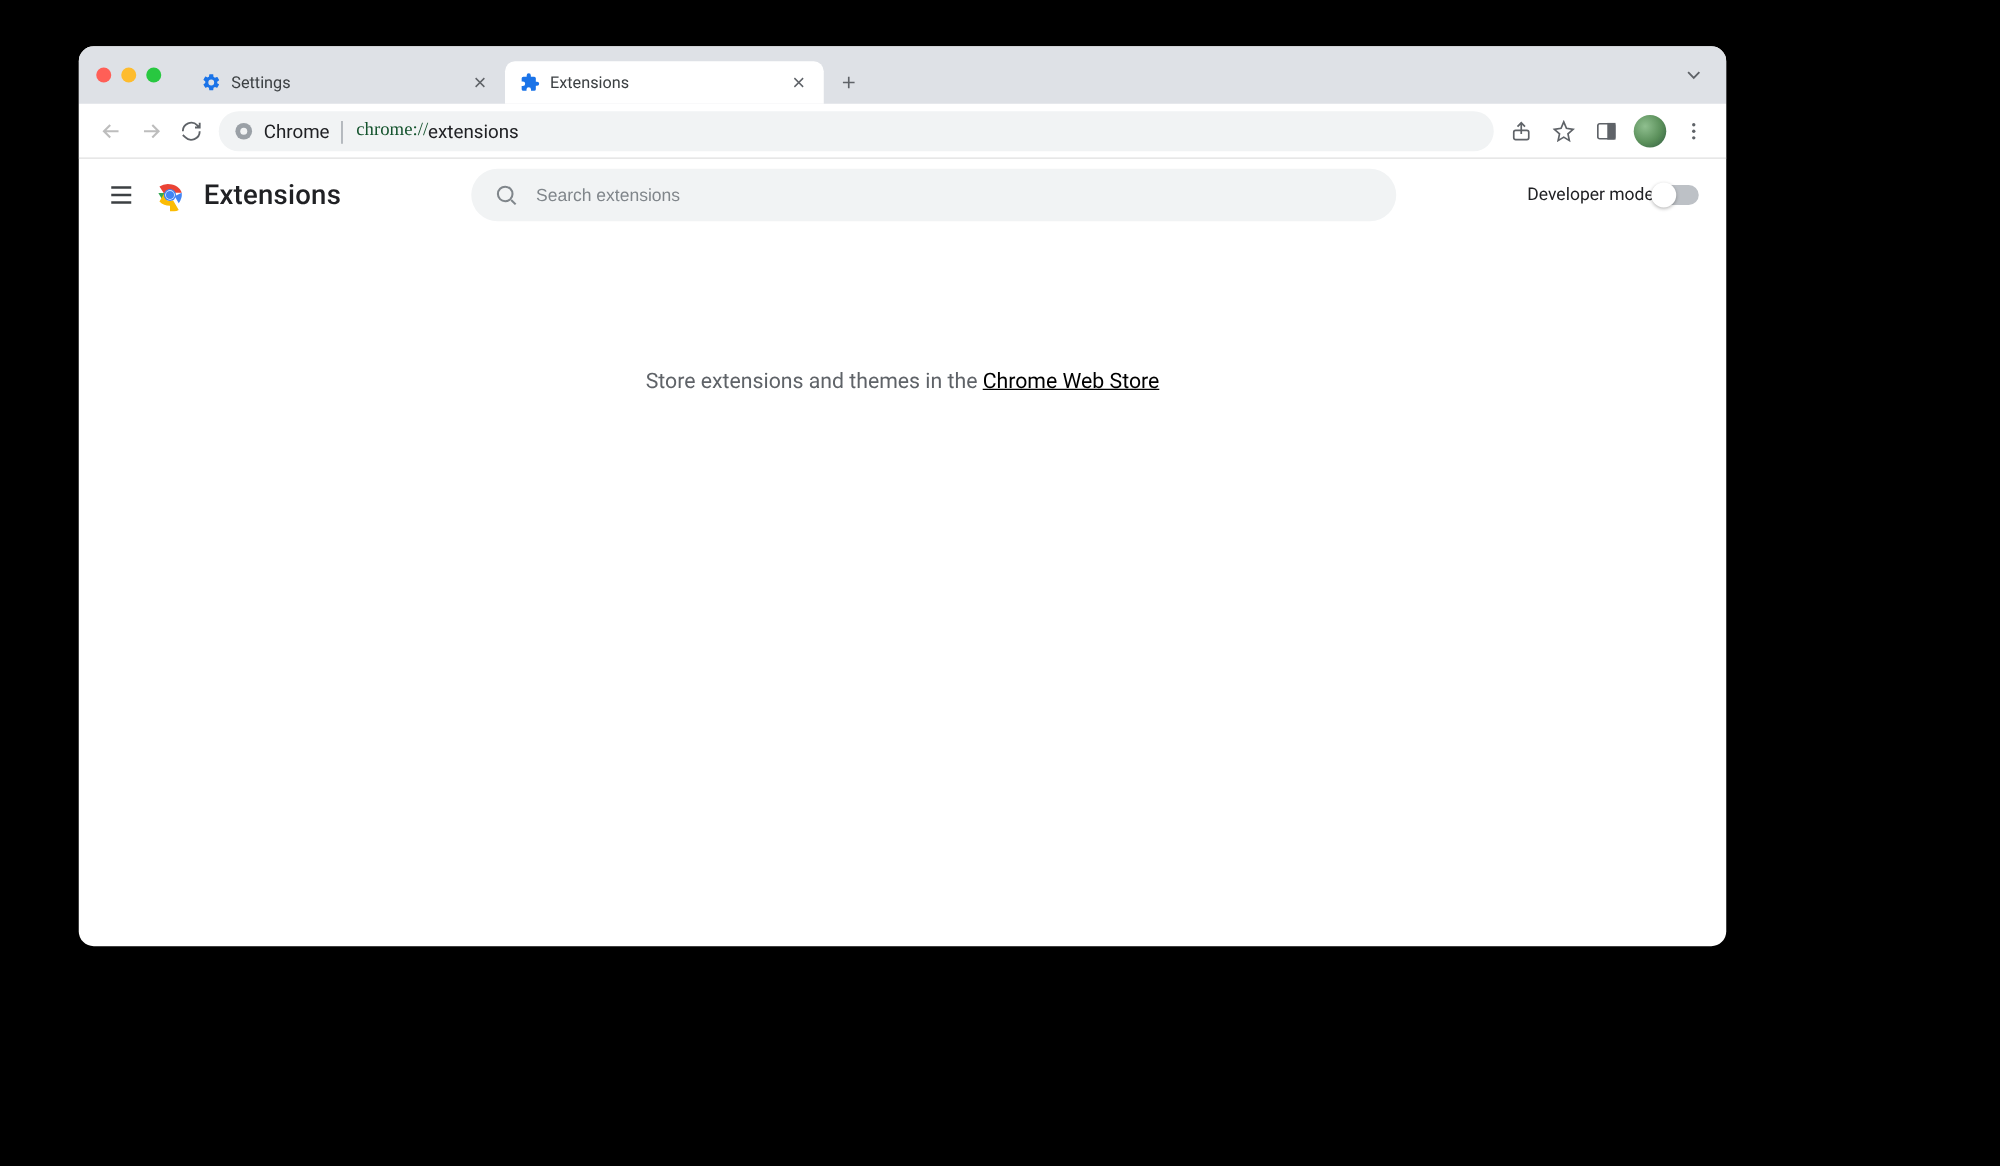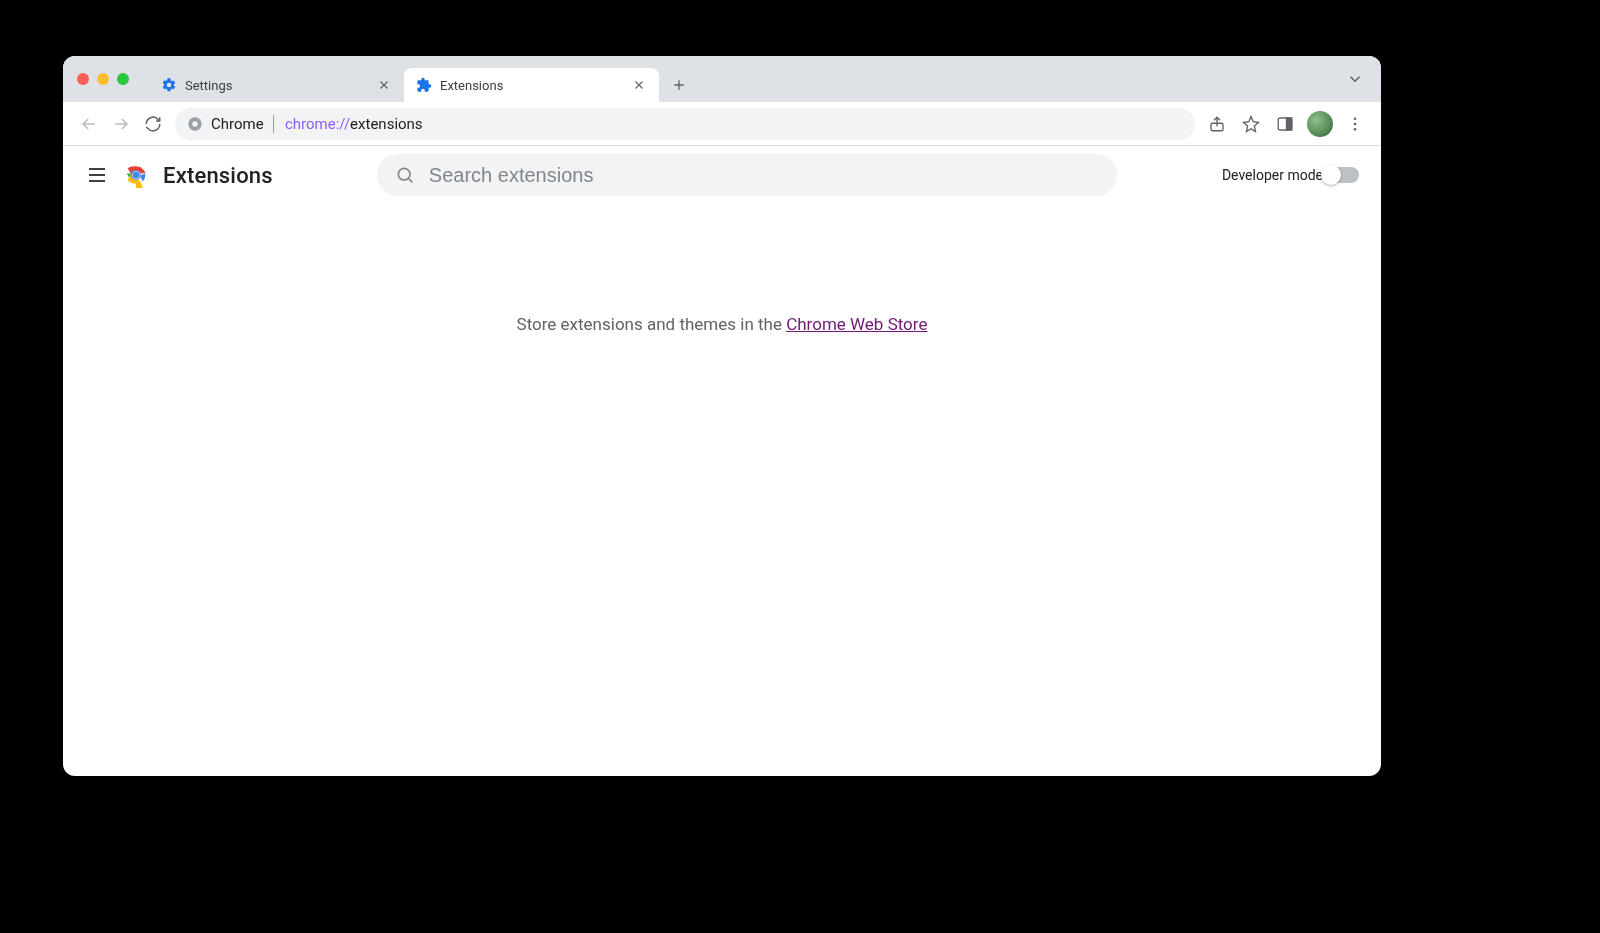--- a/index.html
+++ b/index.html
@@ -1,19 +1,19 @@
 <!DOCTYPE html>
 <html><head>
 <meta charset="utf-8">
 <style>
   * { box-sizing: border-box; margin: 0; padding: 0; }
   html, body { width: 1600px; height: 933px; background: #000; font-family: -apple-system, BlinkMacSystemFont, "Segoe UI", Roboto, Arial, sans-serif; }
   .window {
     position: absolute;
-    left: 63px; top: 56px;
+    left: 63px; top: 37px;
     width: 1318px; height: 720px;
     background: #fff;
     border-radius: 12px;
     overflow: hidden;
     box-shadow: 0 10px 40px rgba(0,0,0,.5);
   }
   
   .tabstrip {
     height: 46px;
     background: #dee1e6;
@@ -86,21 +86,21 @@
     border-radius: 16px;
     display: flex;
     align-items: center;
     padding: 0 12px;
     gap: 8px;
     margin: 0 6px;
   }
   .omnibox .site-icon { width:16px;height:16px;color:#5f6368; }
   .omnibox .url { font-size: 15px; color: #202124; display:flex; align-items:center; }
   .omnibox .url .sep { color: #9aa0a6; margin: 0 6px; }
-  .omnibox .url .proto { color: #8b5cf6; }
+  .omnibox .url .proto { color: #14532d; font-family: Liberation Serif, serif; }
   .omnibox .url .path-bold { color: #202124; font-weight: 400; }
   .toolbar-right { display:flex; align-items:center; gap:2px; }
   .avatar {
     width: 26px; height: 26px; border-radius: 50%;
     background: radial-gradient(circle at 35% 35%, #8fbf8f 0%, #5a8f5a 55%, #2f5a3f 100%);
     margin: 0 4px;
   }
   
   .page-bar {
     height: 58px;
@@ -119,21 +119,21 @@
     background: #f1f3f4;
     border-radius: 21px;
     display:flex;
     align-items:center;
     padding: 0 18px;
     gap: 14px;
     color:#5f6368;
   }
   .search-ext input {
     border:none; background:transparent; outline:none;
-    font-size: 20px; flex:1; color:#202124;
+    font-size: 14px; flex:1; color:#202124;
   }
   .search-ext input::placeholder { color:#80868b; }
   .dev-mode {
     margin-left: auto;
     display:flex; align-items:center; 
     font-size: 14px; color:#202124;
   }
   .toggle {
     width: 36px; height: 16px; background:#bdc1c6; border-radius: 8px;
     position:relative;
@@ -146,21 +146,21 @@
   
   .content {
     padding-top: 110px;
     text-align: center;
   }
   .content-text {
     font-size: 17px;
     color: #5f6368;
   }
   .content-text a {
-    color: #701a75;
+    color: #000000;
     text-decoration: underline;
     margin-top: 15px;
   }
   svg { display:block; }
 </style>
 </head>
 <body>
 
 <div class="window">
 

